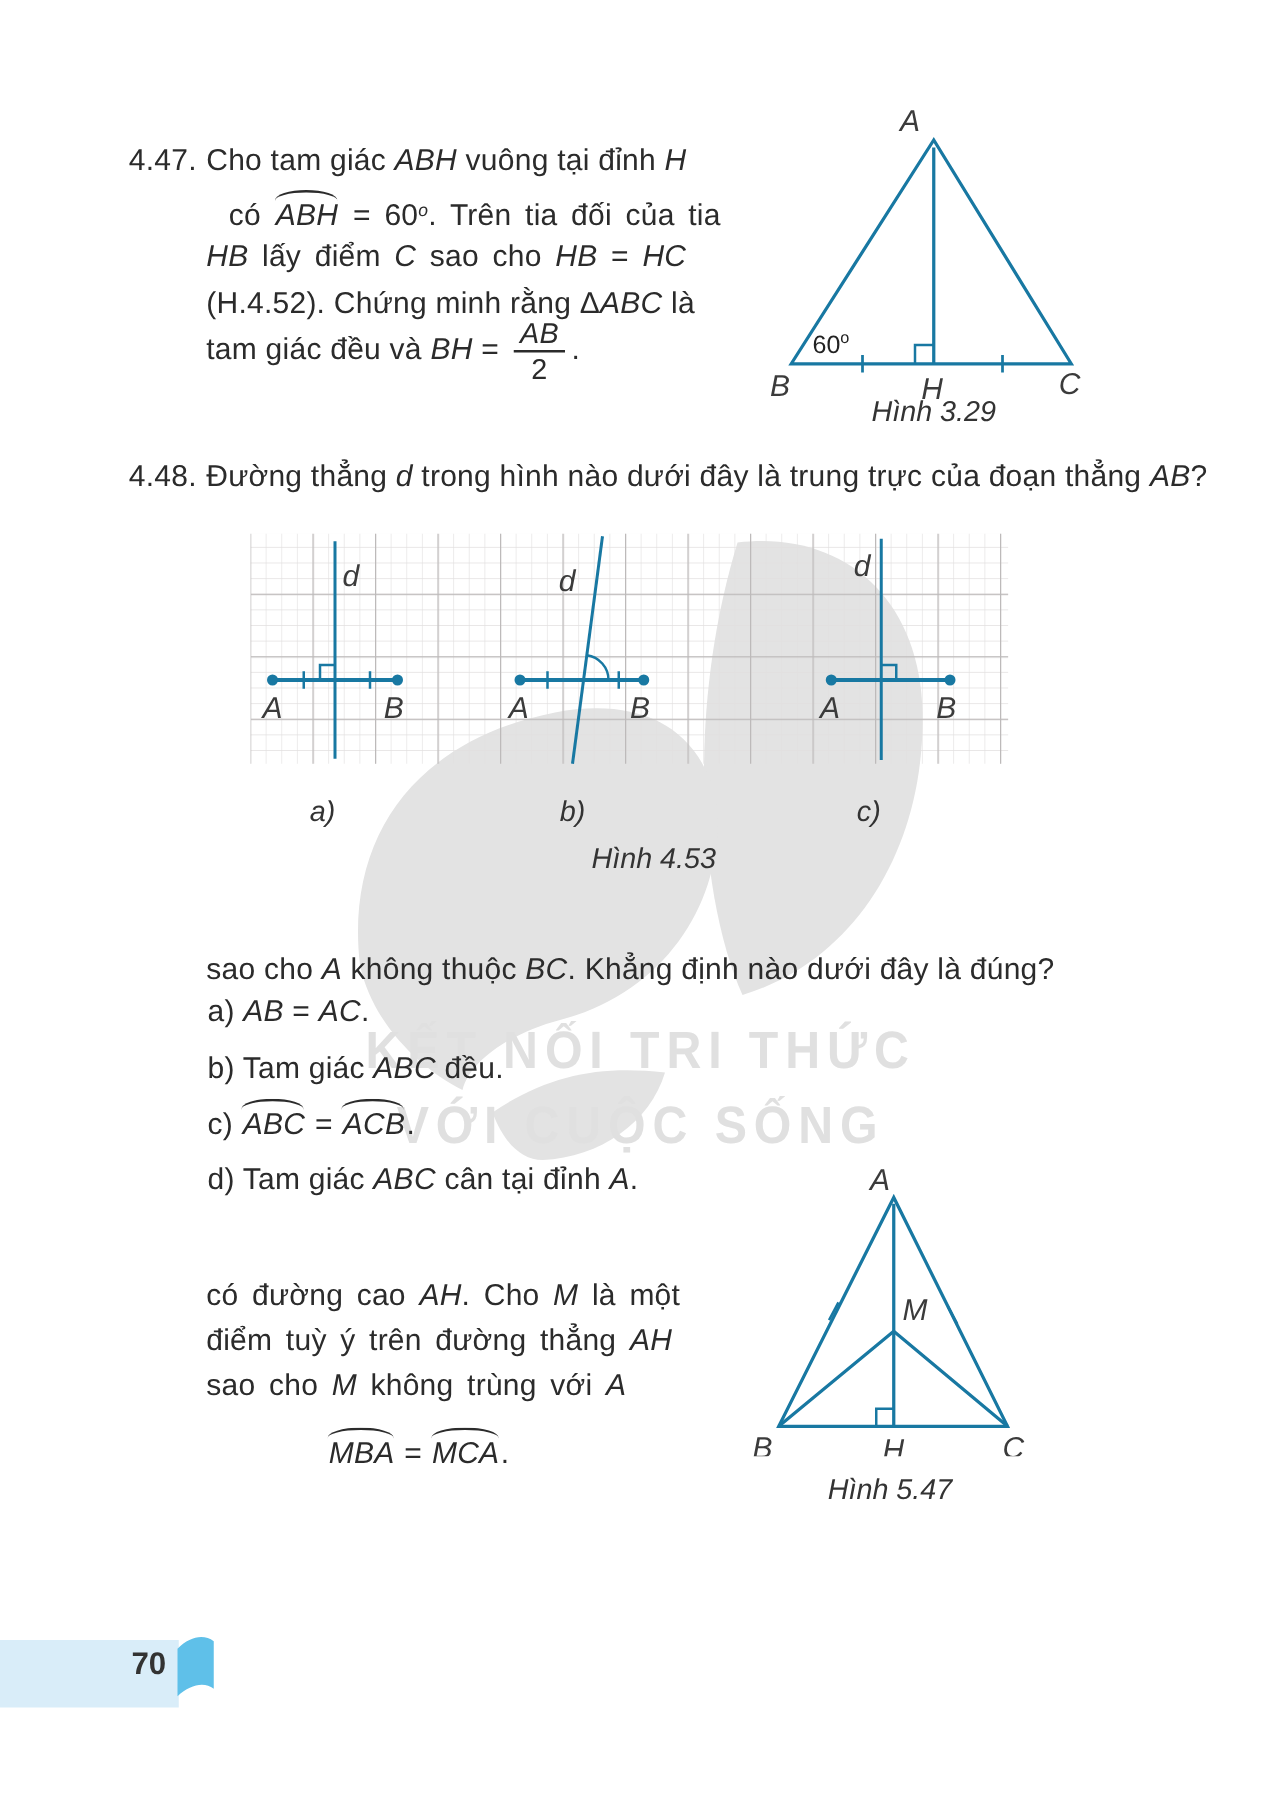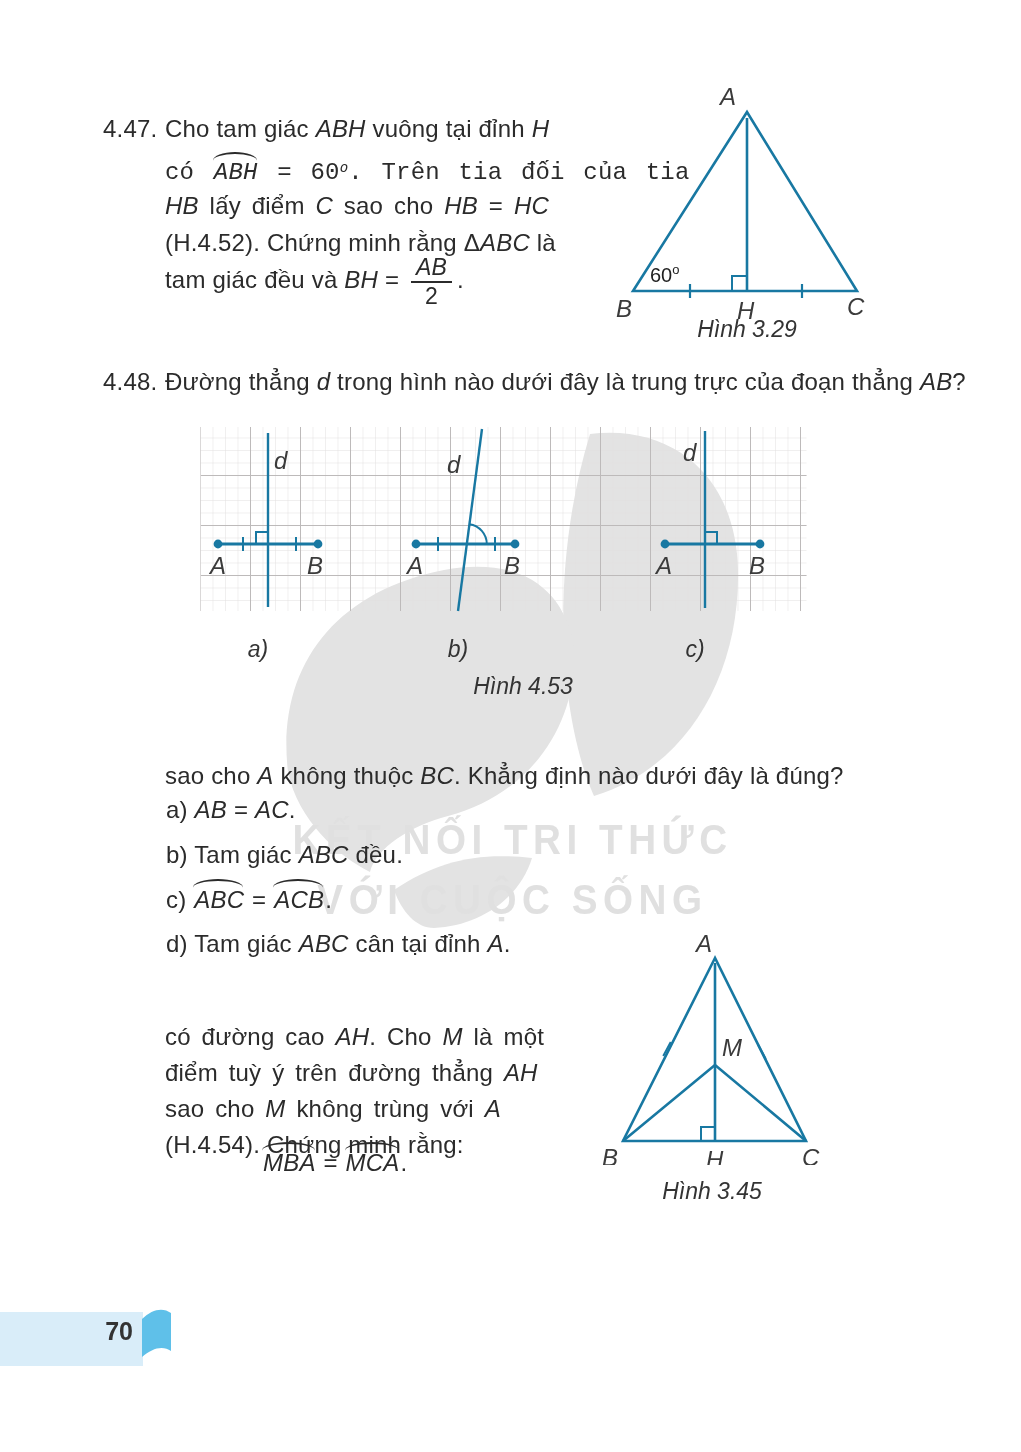--- a/index.html
+++ b/index.html
@@ -41,21 +41,21 @@
     <path fill="#e3e3e3" d="M108,352 C96,250 152,172 264,150 C332,137 384,162 394,228 C398,302 352,374 268,396 C230,406 196,428 190,452 C158,436 118,400 108,352 Z"></path>
     <path fill="#e3e3e3" d="M214,470 C258,440 300,432 352,438 C340,478 300,506 254,508 C236,508 222,492 214,470 Z"></path>
   </svg>
 
   <div class="wmt" style="top:816px;">KẾT NỐI TRI THỨC</div>
   <div class="wmt" style="top:876px;">VỚI CUỘC SỐNG</div>
 
   <div class="pline" style="left:103px;top:112px;">
     <span class="pnum">4.47.</span><span><span>Cho tam giác </span><span class="it">ABH</span><span> vuông tại đỉnh </span><span class="it">H</span></span>
   </div>
-  <div class="pline ws" style="left:165px;top:151px;font-family:Liberation Mono, monospace;"><span>có </span><span class="hat">ABH</span><span> = 60</span><sup>o</sup><span>.  Trên tia đối của tia</span></div>
+  <div class="pline ws" style="left:183px;top:151px;"><span>có </span><span class="hat">ABH</span><span> = 60</span><sup>o</sup><span>.  Trên tia đối của tia</span></div>
   <div class="pline ws" style="left:165px;top:189px;"><span class="it">HB</span><span> lấy điểm </span><span class="it">C</span><span>  sao cho </span><span class="it">HB</span><span> = </span><span class="it">HC</span></div>
   <div class="pline" style="left:165px;top:226px;"><span>(H.4.52). Chứng minh rằng </span><span>Δ</span><span class="it">ABC</span><span> là</span></div>
   <div class="pline fracline" style="left:165px;top:249px;"><span>tam giác đều và </span><span class="it">BH</span><span> = </span><span class="frac">
         <span class="fnum">AB</span>
         <span class="fbar"></span>
         <span class="fden">2</span>
       </span><span>.</span></div>
 
   <svg class="fig" style="left:590px;top:85px;" width="330" height="270" viewBox="0 0 330 270">
     <path d="M157 27 L43 206 L267 206 Z" fill="none" stroke="#1878a2" stroke-width="2.6"></path>
@@ -132,37 +132,36 @@
 
   <div class="pline" style="left:165px;top:759px;"><span>sao cho </span><span class="it">A</span><span>  không thuộc </span><span class="it">BC</span><span>. Khẳng định nào dưới đây là đúng?</span></div>
   <div class="pline" style="left:166px;top:793px;"><span>a) </span><span class="it">AB</span><span> = </span><span class="it">AC</span><span>.</span></div>
   <div class="pline" style="left:166px;top:838px;"><span>b) Tam giác </span><span class="it">ABC</span><span> đều.</span></div>
   <div class="pline" style="left:166px;top:883px;"><span>c) </span><span class="hat">ABC</span><span> = </span><span class="hat">ACB</span><span>.</span></div>
   <div class="pline" style="left:166px;top:927px;"><span>d) Tam giác </span><span class="it">ABC</span><span> cân tại đỉnh </span><span class="it">A</span><span>.</span></div>
 
   <div class="pline ws" style="left:165px;top:1020px;"><span>có đường cao </span><span class="it">AH</span><span>. Cho </span><span class="it">M</span><span> là một</span></div>
   <div class="pline ws" style="left:165px;top:1092px;"><span>sao cho </span><span class="it">M</span><span> không trùng với </span><span class="it">A</span></div>
   <div class="pline ws" style="left:165px;top:1056px;"><span>điểm tuỳ ý trên đường thẳng </span><span class="it">AH</span></div>
-  <div class="pline" style="left:165px;top:1128px;"><span>(H.4.54). Chứng minh rằng:</span></div>
   <div class="pline" style="left:262px;top:1146px;"><span class="hat">MBA</span><span> = </span><span class="hat">MCA</span><span>.</span></div>
 
   <svg class="fig" style="left:600px;top:935px;" width="260" height="230" viewBox="0 0 260 230">
     <path d="M115 23 L23 206 L206 206 Z" fill="none" stroke="#1878a2" stroke-width="2.6"></path>
     <path d="M115 28 L115 206" fill="none" stroke="#1878a2" stroke-width="2.6"></path>
     <path d="M23 206 L115 130 M206 206 L115 130" fill="none" stroke="#1878a2" stroke-width="2.6"></path>
     <path d="M101 206 L101 192 L115 192" fill="none" stroke="#1878a2" stroke-width="2"></path>
     <path d="M0 -8 L0 8" stroke="#1878a2" stroke-width="2" transform="translate(67,114) rotate(28)"></path>
     <path d="M0 -8 L0 8" stroke="#1878a2" stroke-width="2" transform="translate(162,117) rotate(-28)"></path>
     <text x="96" y="17">A</text>
     <text x="2" y="231">B</text>
     <text x="202" y="231">C</text>
     <text x="106" y="233">H</text>
     <text x="122" y="121">M</text>
   </svg>
-  <div class="cap" style="left:612px;top:1178px;width:200px;">Hình 3.45</div>
+  <div class="cap" style="left:612px;top:1178px;width:200px;">Hình 5.47</div>
 
   <div class="band">
     <div class="pageno">70</div>
   </div>
   <svg class="ribbon" width="38" height="56" viewBox="0 0 38 56">
     <path d="M3 14 C13 4 24 2 32 8 L32 46 C24 40 13 43 3 52 Z" fill="#5fc0e9"></path>
   </svg>
 
 </div>
 

